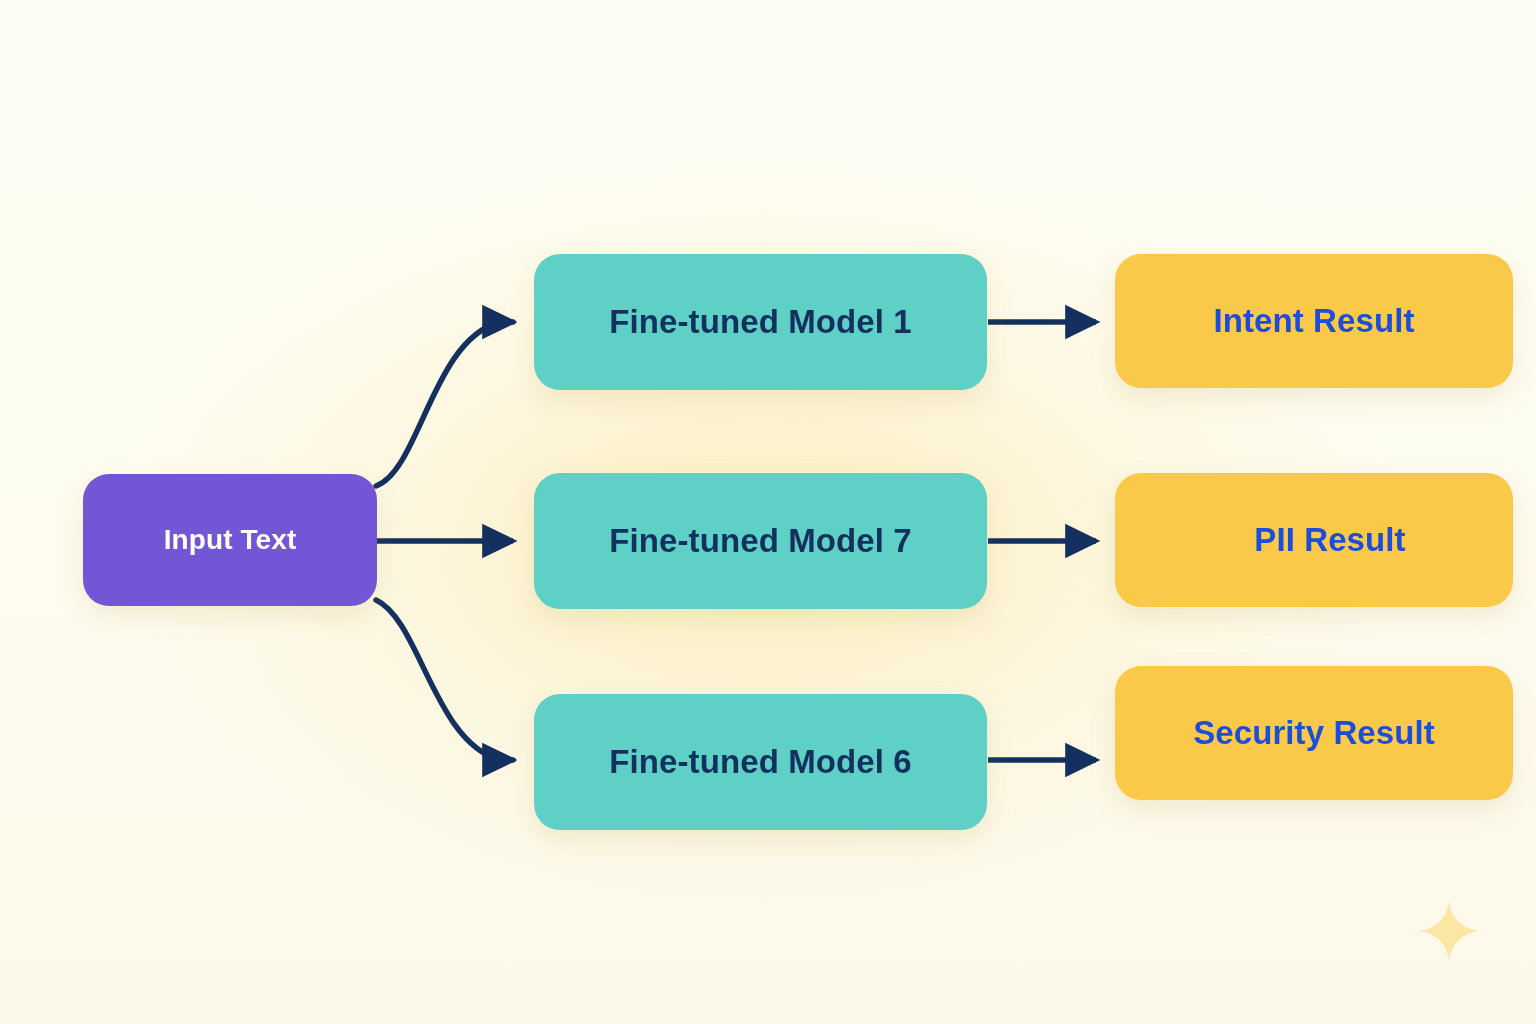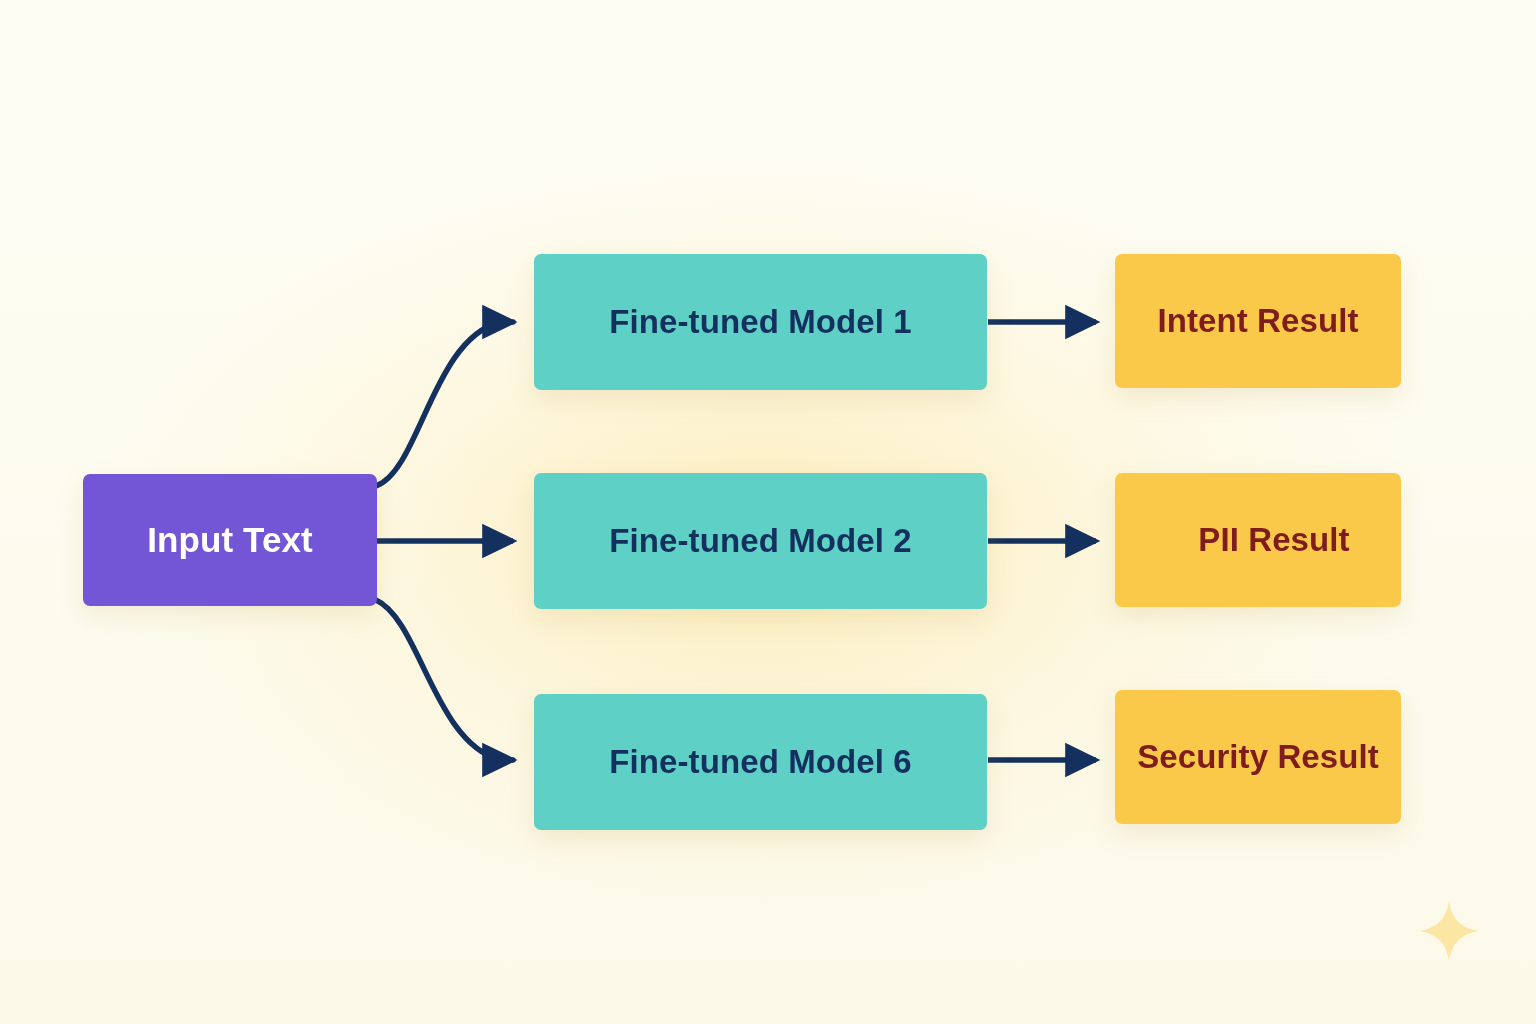--- a/index.html
+++ b/index.html
@@ -32,21 +32,21 @@
     height: 1024px;
     pointer-events: none;
   }
 
   
   .node {
     position: absolute;
     display: flex;
     align-items: center;
     justify-content: center;
-    border-radius: 7px;
+    border-radius: 26px;
     box-sizing: border-box;
     text-align: center;
     line-height: 1.1;
     letter-spacing: 0.1px;
   }
 
   .node-label {
     font-weight: bold;
     font-size: 33px;
     white-space: nowrap;
@@ -54,45 +54,45 @@
 
   .node.input {
     left: 83px;
     top: 474px;
     width: 294px;
     height: 132px;
     background: #7356d6;
     color: #ffffff;
     box-shadow: 0 10px 26px rgba(180,150,60,0.14);
   }
-  .node.input .node-label { font-size: 35px; }
+  .node.input .node-label { font-size: 28px; }
 
   .node.model {
     left: 534px;
     width: 453px;
     height: 136px;
     background: #5ed0c5;
     color: #13305e;
     box-shadow: 0 10px 26px rgba(180,150,60,0.15);
   }
   .node.model-1 { top: 254px; }
   .node.model-2 { top: 473px; }
   .node.model-3 { top: 694px; }
 
   .node.result {
     left: 1115px;
-    width: 286px;
+    width: 398px;
     height: 134px;
     background: #fbc94a;
-    color: #7f1d1d;
+    color: #1d4ed8;
     box-shadow: 0 10px 26px rgba(180,150,60,0.15);
   }
   .node.result-1 { top: 254px; }
   .node.result-2 { top: 473px; padding-left: 32px; }
-  .node.result-3 { top: 690px; text-align: right; }
+  .node.result-3 { top: 666px; text-align: right; }
 
   
   #sparkle {
     position: absolute;
     left: 1418px;
     top: 900px;
     width: 62px;
     height: 62px;
   }
 </style>
@@ -122,21 +122,21 @@
   </svg>
 
   <div class="node input">
     <span class="node-label">Input Text</span>
   </div>
 
   <div class="node model model-1">
     <span class="node-label">Fine-tuned Model 1</span>
   </div>
   <div class="node model model-2">
-    <span class="node-label">Fine-tuned Model 2</span>
+    <span class="node-label">Fine-tuned Model 7</span>
   </div>
   <div class="node model model-3">
     <span class="node-label">Fine-tuned Model 6</span>
   </div>
 
   <div class="node result result-1">
     <span class="node-label">Intent Result</span>
   </div>
   <div class="node result result-2">
     <span class="node-label">PII Result</span>

